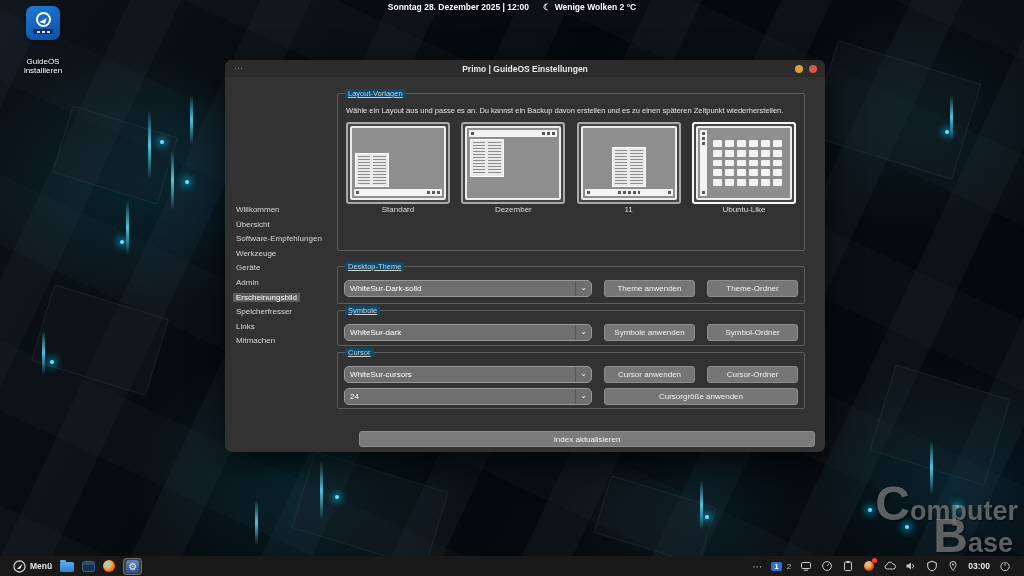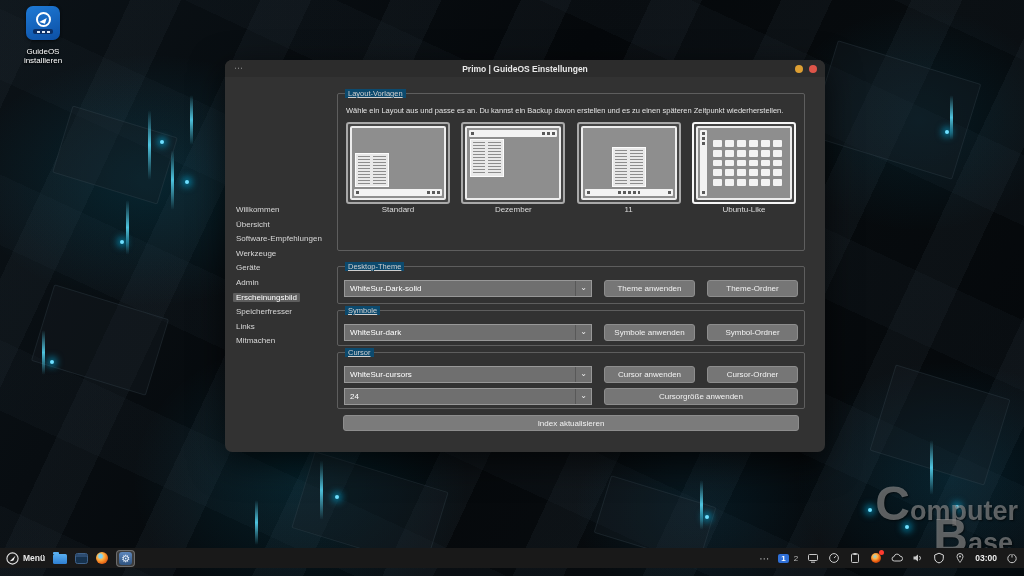--- a/index.html
+++ b/index.html
@@ -30,21 +30,21 @@
   #desk-icon { position:absolute; left:18px; top:6px; width:50px; text-align:center; z-index:2; }
   .di-tile { width:34px; height:34px; margin:0 auto; border-radius:7px;
              background:linear-gradient(160deg,#1e7ad6,#0c4fa4); display:flex; flex-direction:column;
              align-items:center; justify-content:center; gap:2px; box-shadow:0 1px 3px rgba(0,0,0,.6); }
   .di-ring { width:15px; height:15px; border:2px solid #fff; border-radius:50%; position:relative; }
   .di-ring::before { content:""; position:absolute; left:2.5px; top:2.5px; border-left:6px solid transparent;
                      border-bottom:6px solid #fff; transform:rotate(18deg); }
   .di-strip { width:20px; height:5px; background:#0a2f66; border-radius:2px;
               display:flex; align-items:center; justify-content:center; gap:2px; }
   .di-strip i { width:3px; height:2px; background:#dfe9f5; }
-  #desk-icon .lbl { margin-top:7px; font-size:8px; color:#fff; line-height:1.15; text-shadow:0 1px 2px #000; }
+  #desk-icon .lbl { margin-top:17px; font-size:8px; color:#fff; line-height:1.15; text-shadow:0 1px 2px #000; }
 
   
   #win { position:absolute; left:225px; top:60px; width:600px; height:392px; z-index:3;
          background:#323232; border-radius:7px; box-shadow:0 10px 34px rgba(0,0,0,.65); }
   #titlebar { position:relative; height:17px; background:#2c2c2c; border-radius:7px 7px 0 0;
               display:flex; align-items:center; }
   #titlebar .menu-dots { position:absolute; left:9px; color:#9a9a9a; font-size:9px; line-height:1; }
   #titlebar .title { width:100%; text-align:center; font-size:8.5px; font-weight:bold; color:#e9e9e9; }
   .tl { position:absolute; top:4.5px; width:8px; height:8px; border-radius:50%; }
   .tl.min { right:22px; background:#dd9f33; }
@@ -91,34 +91,34 @@
                   background:repeating-linear-gradient(180deg,#5a5a5a 0 3px, transparent 3px 5px); }
   .dock::after { content:""; position:absolute; left:2px; bottom:2px; width:3px; height:3px; background:#5a5a5a; }
   .app-grid { position:absolute; left:15px; right:8px; top:12px; bottom:12px;
               display:grid; grid-template-columns:repeat(6,1fr); grid-template-rows:repeat(5,1fr); gap:3px; }
   .app-grid i { background:#f3f3f3; border-radius:1px; }
   .thumb-name { margin-top:1px; font-size:8px; color:#dcdcdc; }
 
   .wide-btn { display:block; margin:8px 6px 0; width:456px; height:15px; background:#7b7b7b;
               border:1px solid #8d8d8d; border-radius:3px; color:#f2f2f2; font-size:8px;
               font-family:"Liberation Sans", sans-serif; }
-  #index-btn { position:absolute; left:118px; top:355px; width:456px; height:16px; margin:0; }
+  #index-btn { position:absolute; left:118px; top:355px; width:456px; height:16px; margin:16px; }
 
   .ctl-row { display:flex; gap:12px; padding:0 6px; align-items:center; }
   .gb .rows { padding-top:13px; display:flex; flex-direction:column; gap:5px; }
   .dd { flex:0 0 248px; height:17px; display:flex; background:#6f6f6f; border:1px solid #989898;
-        border-radius:0; overflow:hidden; }
+        border-radius:5px; overflow:hidden; }
   .dd .val { flex:1; font-size:8px; color:#fff; padding:3px 0 0 5px; white-space:nowrap; }
   .dd .chev { width:16px; border-left:1px solid #585858; color:#eee; font-size:8px; text-align:center; padding-top:2px; }
   .btn { flex:1; height:17px; background:#767676; border:1px solid #8d8d8d; border-radius:3px;
          color:#f2f2f2; font-size:8px; font-family:"Liberation Sans", sans-serif; }
 
   
-  #taskbar { position:absolute; left:0; bottom:8px; width:1024px; height:20px; background:#191919;
-             display:flex; align-items:center; padding:0 6px; z-index:4; color:#ddd; }
+  #taskbar { position:absolute; left:0; bottom:0; width:1024px; height:20px; background:#191919;
+             display:flex; align-items:center; padding:0 13px; z-index:4; color:#ddd; }
   .tb-left { display:flex; align-items:center; gap:8px; }
   .menu-btn { display:flex; align-items:center; gap:4px; }
   .menu-btn .lbl { font-size:8.5px; font-weight:bold; color:#e8e8e8; }
   .folder { width:14px; height:10px; background:linear-gradient(#58aef0,#2f7fd2); border-radius:1.5px; position:relative; margin-top:1px; }
   .folder::before { content:""; position:absolute; top:-2px; left:0; width:6px; height:2.5px; background:#58aef0; border-radius:1px 1px 0 0; }
   .term { width:13px; height:11px; background:#16324e; border:1px solid #40628a; border-radius:2.5px; position:relative; }
   .term::before { content:""; position:absolute; top:0; left:0; right:0; height:3px; background:#2d4c70; border-radius:2px 2px 0 0; }
   .ffx { width:12px; height:12px; border-radius:50%;
          background:radial-gradient(circle at 38% 35%, #7fd4f7 0 15%, #ffb347 32%, #f27c1e 58%, #cf4a12 85%); }
   .active-app { background:rgba(255,255,255,.16); border:1px solid rgba(255,255,255,.25); border-radius:4px; padding:1px 2px; }
@@ -169,20 +169,27 @@
     <div class="dot" style="left:120px; top:240px;"></div>
     <div class="dot" style="left:905px; top:525px;"></div>
     <div class="dot" style="left:955px; top:505px;"></div>
     <div class="dot" style="left:868px; top:508px;"></div>
     <div class="dot" style="left:335px; top:495px;"></div>
     <div class="dot" style="left:705px; top:515px;"></div>
     <div class="dot" style="left:945px; top:130px;"></div>
     <div class="dot" style="left:50px; top:360px;"></div>
   </div>
 
+  <div id="topbar">
+    <span>Sonntag 28. Dezember 2025 | 12:00</span>
+    <span class="wx">
+      <span>☾</span>
+      <span>Wenige Wolken 2 °C</span>
+    </span>
+  </div>
 
   <div id="desk-icon">
     <div class="di-tile">
       <div class="di-ring"></div>
       <div class="di-strip">
           <i></i>
           <i></i>
           <i></i>
         </div>
     </div>

